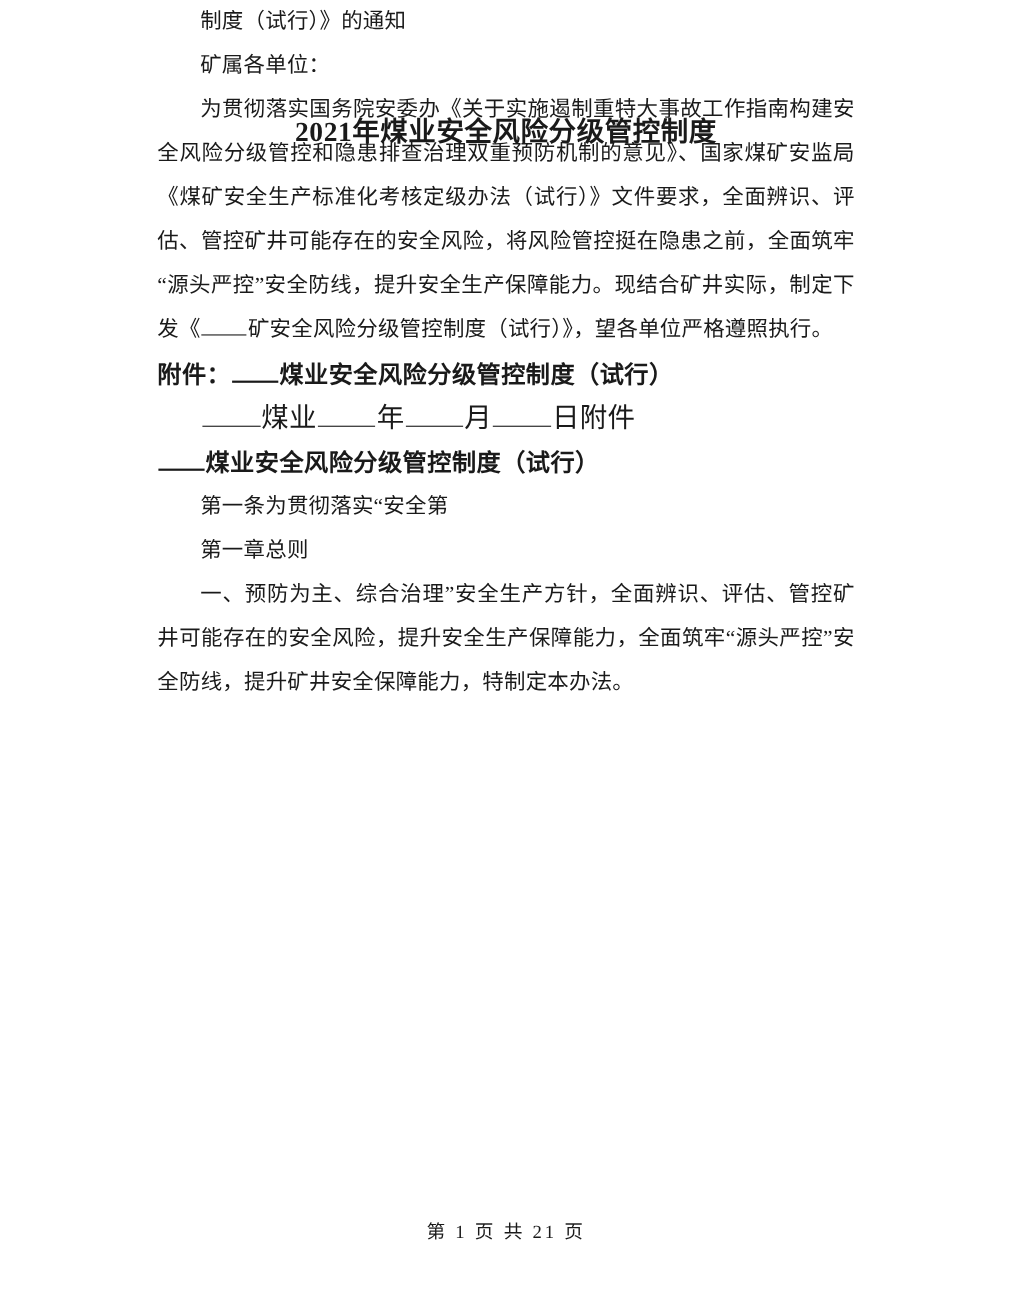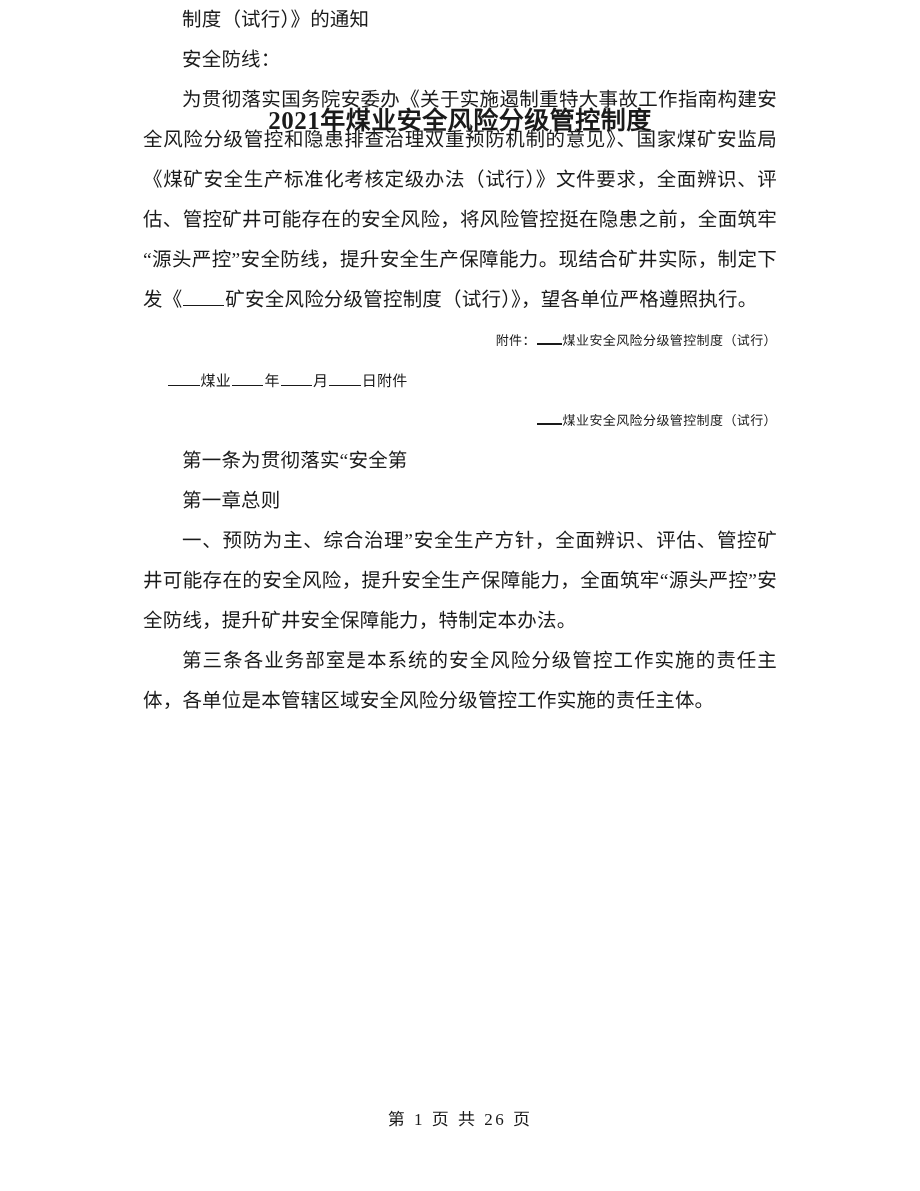--- a/index.html
+++ b/index.html
@@ -52,34 +52,34 @@
     text-align: justify;
     text-justify: inter-ideograph;
     letter-spacing: 0.2px;
   }
 
   .para.indent {
     text-indent: 2em;
   }
 
   .heading-bold {
-    font-size: 13px;
-    font-weight: normal;
+    font-size: 22px;
+    font-weight: bold;
     line-height: 40px;
     margin: 0;
-    text-align: right;
+    text-align: left;
     letter-spacing: 0.4px;
   }
 
   .heading-bold.pad-top {
     margin-top: 1px;
   }
 
   .blank-line {
-    font-size: 15px;
+    font-size: 25px;
     line-height: 40px;
     margin: 0;
     text-indent: 1.6em;
     letter-spacing: 0.2px;
   }
 
   .blank {
     display: inline-block;
     border-bottom: 1.5px solid #1a1a1a;
     width: 2.1em;
@@ -111,36 +111,35 @@
 <body>
 
 <div class="page">
 
   <h1 class="doc-title">2021年煤业安全风险分级管控制度</h1>
 
   <div class="content">
 
     <p class="para indent">制度（试行）》的通知</p>
 
-    <p class="para indent">安全防线：</p>
+    <p class="para indent">矿属各单位：</p>
 
     <p class="para indent"><span>为贯彻落实国务院安委办《关于实施遏制重特大事故工作指南构建安全风险分级管控和隐患排查治理双重预防机制的意见》、国家煤矿安监局《煤矿安全生产标准化考核定级办法（试行）》文件要求，全面辨识、评估、管控矿井可能存在的安全风险，将风险管控挺在隐患之前，全面筑牢“源头严控”安全防线，提升安全生产保障能力。现结合矿井实际，制定下发《</span><span class="blank"></span><span>矿安全风险分级管控制度（试行）》，望各单位严格遵照执行。</span></p>
 
     <p class="heading-bold pad-top"><span>附件：</span><span class="blank"></span><span>煤业安全风险分级管控制度（试行）</span></p>
 
     <p class="blank-line"><span class="blank"></span><span>煤业</span><span class="blank"></span><span>年</span><span class="blank"></span><span>月</span><span class="blank"></span><span>日附件</span></p>
 
     <p class="heading-bold"><span class="blank"></span><span>煤业安全风险分级管控制度（试行）</span></p>
 
     <p class="para indent">第一条为贯彻落实“安全第</p>
 
     <p class="para indent">第一章总则</p>
 
     <p class="para indent">一、预防为主、综合治理”安全生产方针，全面辨识、评估、管控矿井可能存在的安全风险，提升安全生产保障能力，全面筑牢“源头严控”安全防线，提升矿井安全保障能力，特制定本办法。</p>
 
 
-    <p class="para indent">第三条各业务部室是本系统的安全风险分级管控工作实施的责任主体，各单位是本管辖区域安全风险分级管控工作实施的责任主体。</p>
 
   </div>
 
-  <div class="footer"><span>第</span> <span class="pg-num">1</span> <span>页</span> <span>共</span> <span class="pg-num">26</span> <span>页</span></div>
+  <div class="footer"><span>第</span> <span class="pg-num">1</span> <span>页</span> <span>共</span> <span class="pg-num">21</span> <span>页</span></div>
 
 </div>
 
 </body></html>

